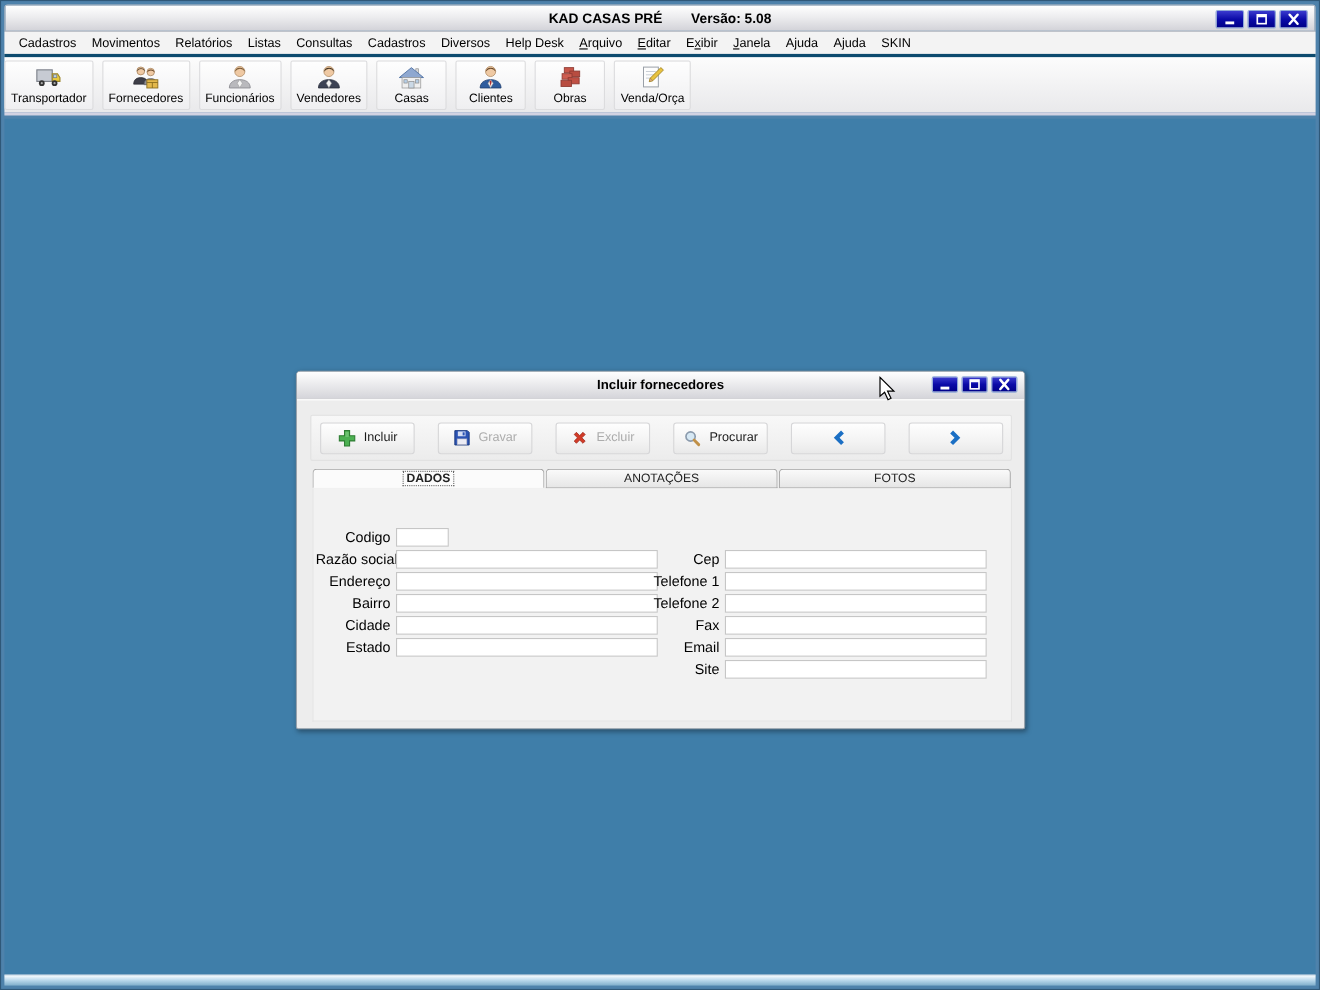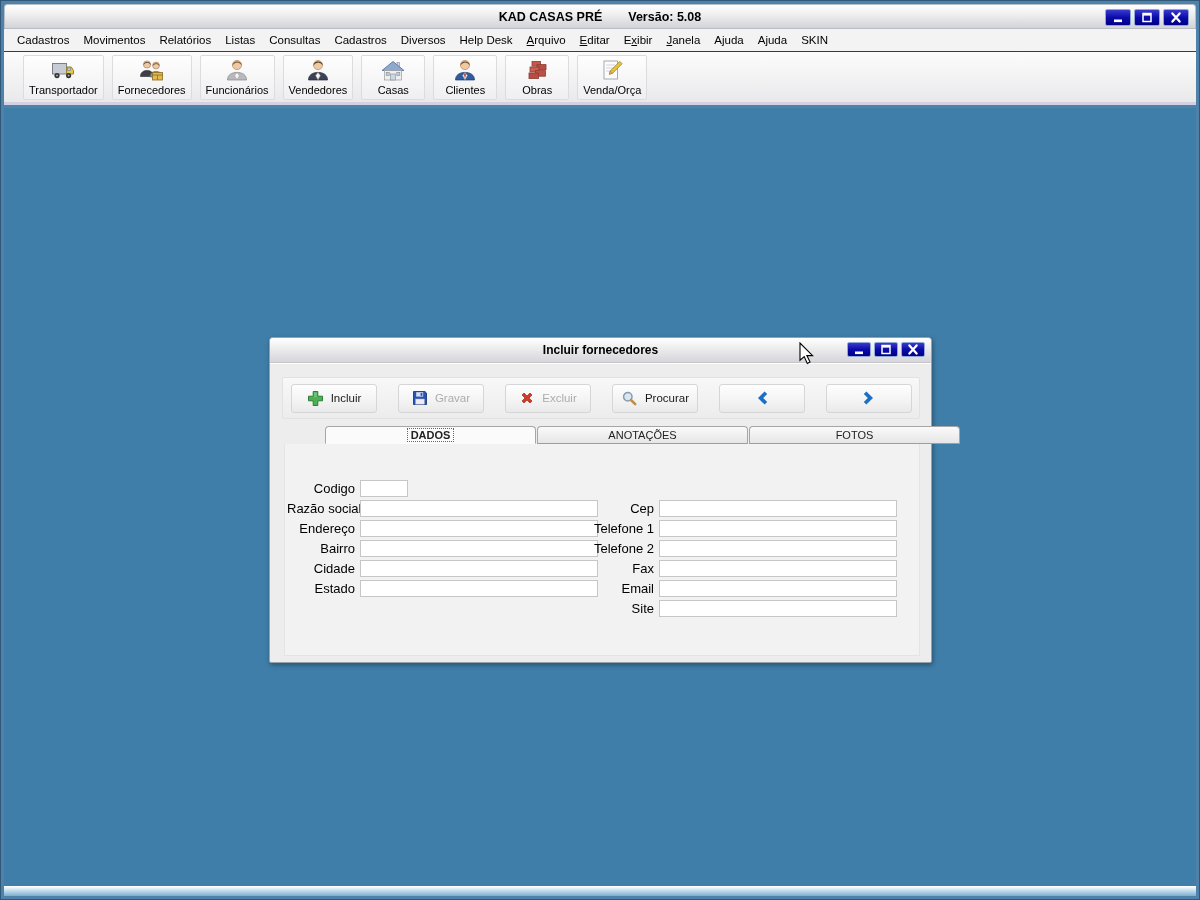--- a/index.html
+++ b/index.html
@@ -15,30 +15,30 @@
   .titletext { font-size:12.5px; font-weight:bold; color:#000; display:flex; gap:26px; }
   .winctrls { position:absolute; right:6px; top:4px; display:flex; gap:3px; }
   .wbtn { width:26px; height:17px; border:1px solid #8FA8D8; border-radius:2px;
     background:linear-gradient(180deg,#3A3ACE 0%,#0B0BA8 50%,#000088 100%);
     display:flex; align-items:center; justify-content:center; cursor:default; }
   .winctrls.small .wbtn { width:24px; height:15px; }
   .wbtn svg { display:block; }
 
   
   .menubar { position:absolute; left:3px; right:3px; top:28px; height:23px;
-    background:#F3F3F3; border-bottom:1px solid #0c4a6e;
-    display:flex; align-items:flex-end; padding-left:6px; }
+    background:#F3F3F3; border-bottom:3px solid #0c4a6e;
+    display:flex; align-items:flex-start; padding-left:6px; }
   .menu-item { font-size:11.5px; color:#000; padding:0 7px; line-height:22px; }
   .menu-item u { text-underline-offset:1px; }
 
   
   .toolbar { position:absolute; left:3px; right:3px; top:51px; height:53px;
     background:linear-gradient(180deg,#FCFCFC,#E9E9EB);
     border-bottom:3px solid #D2D2E2;
-    display:flex; align-items:center; gap:8px; padding-left:19px; }
+    display:flex; align-items:center; gap:8px; padding-left:0; }
   .tb-btn { height:45px; min-width:64px; padding:2px 5px 2px 5px;
     border:1px solid #DCDCDE; border-radius:2px;
     background:linear-gradient(180deg,#FEFEFE,#EFEFF1);
     display:flex; flex-direction:column; align-items:center; justify-content:space-between; }
   .tb-btn .tb-icon { height:26px; display:flex; align-items:center; }
   .tb-btn .tb-label { font-size:11px; color:#000; line-height:13px; white-space:nowrap; }
 
   
   .client { position:absolute; left:3px; right:3px; top:107px; bottom:13px; background:#3F7EA9; }
   .bottom-strip { position:absolute; left:3px; right:3px; bottom:3px; height:10px;
@@ -60,21 +60,21 @@
     border:1px solid #E2E2E2; border-radius:2px;
     background:linear-gradient(180deg,#F8F8F8,#ECECEC);
     display:flex; align-items:center; gap:21px; padding-left:8px; }
   .act-btn { width:86px; height:29px; border:1px solid #D6D6D8; border-radius:3px;
     background:linear-gradient(180deg,#FEFEFE 0%,#F3F3F3 60%,#E9E9E9 100%);
     display:flex; align-items:center; justify-content:center; gap:7px;
     font-size:11.5px; color:#1A1A1A; }
   .act-btn.disabled { color:#ACACAC; }
   .act-btn .act-icon { display:flex; }
 
-  .dlg-tabs { position:absolute; left:14px; top:62px; width:636px; height:28px; display:flex;margin-left:41px; }
+  .dlg-tabs { position:absolute; left:14px; top:62px; width:636px; height:28px; display:flex; }
   .tab { flex:1; height:18px; border:1px solid #A6A6A6; border-bottom:1px solid #9E9E9E;
     border-radius:4px 4px 0 0; margin-right:1px;
     background:linear-gradient(180deg,#FAFAFA,#E6E6E6);
     display:flex; align-items:center; justify-content:center;
     font-size:11px; color:#222; }
   .tab.active { background:#FBFBFB; border-bottom:1px solid #FBFBFB; font-weight:bold; }
   .tab.active .tab-label { outline:1px dotted #666; padding:0 3px; }
 
   .tab-page { position:absolute; left:14px; top:80px; width:636px; height:212px;
     background:#F2F2F2; border:1px solid #E4E4E4; border-top:none; }

